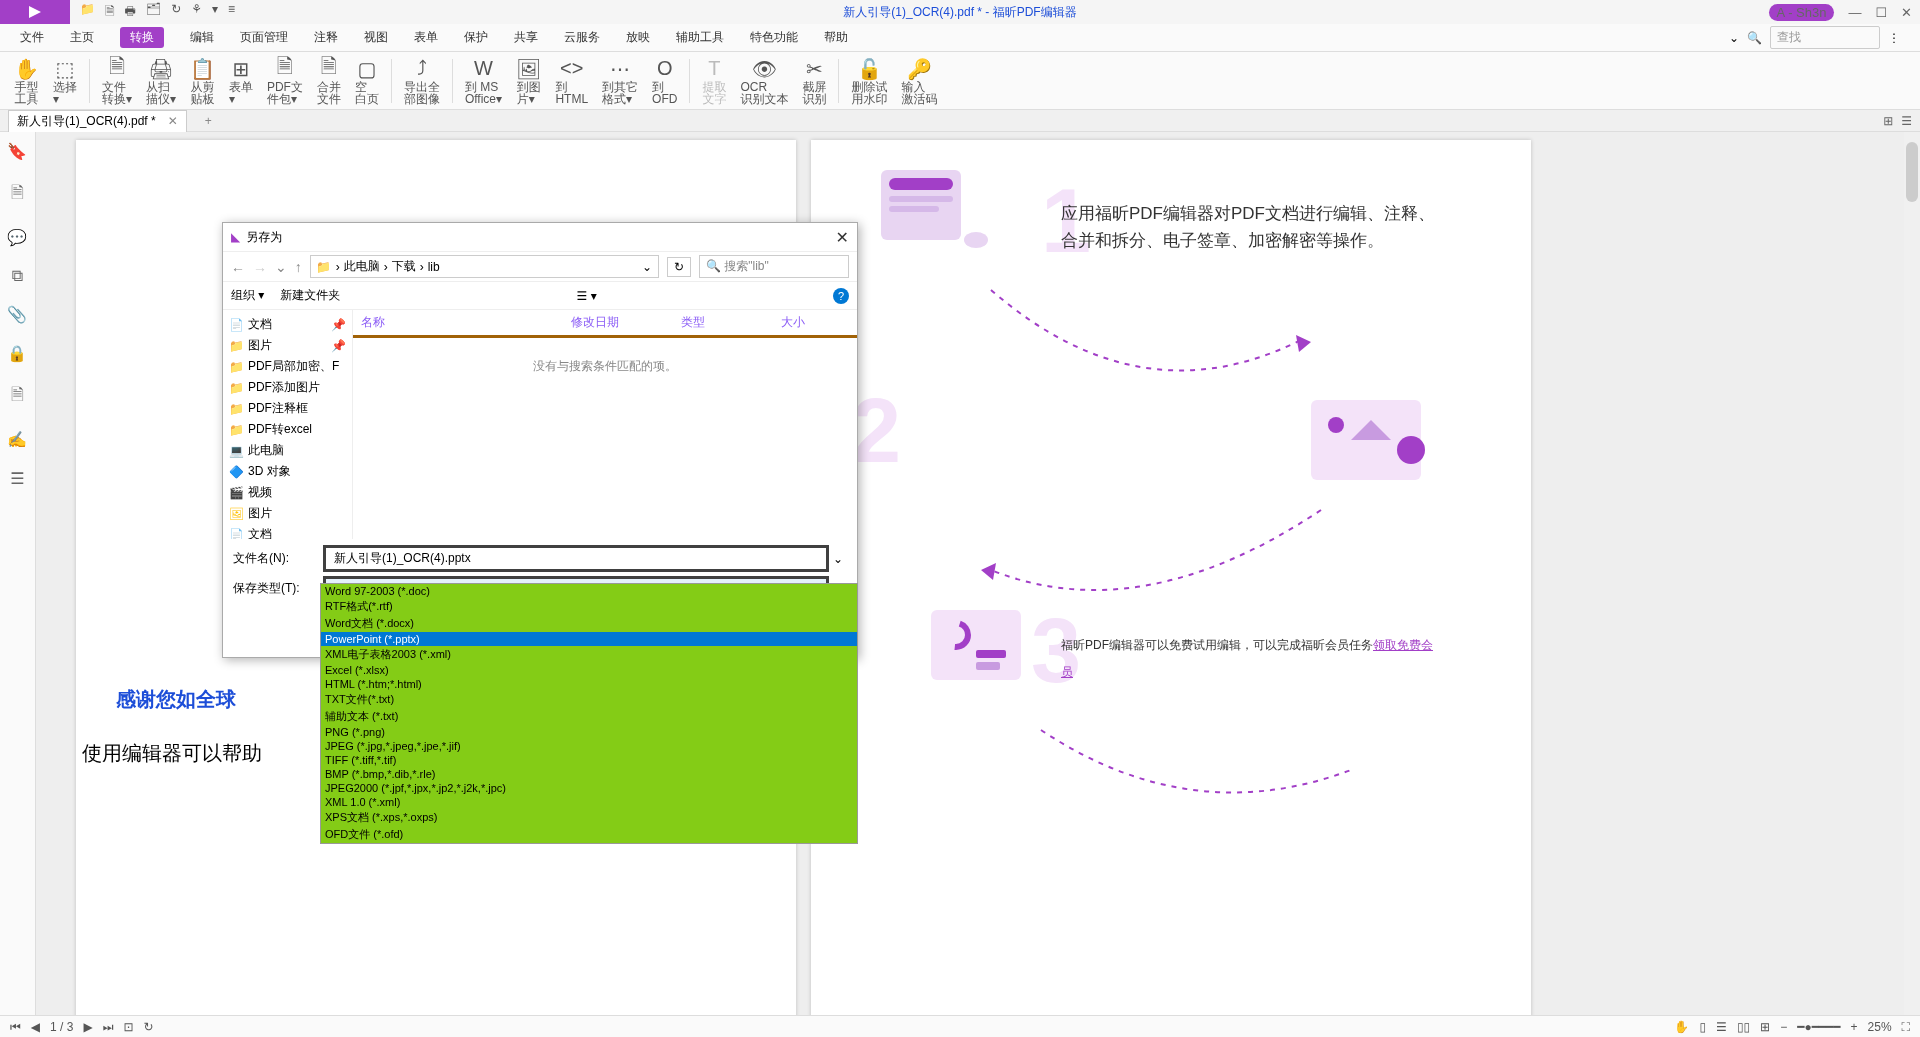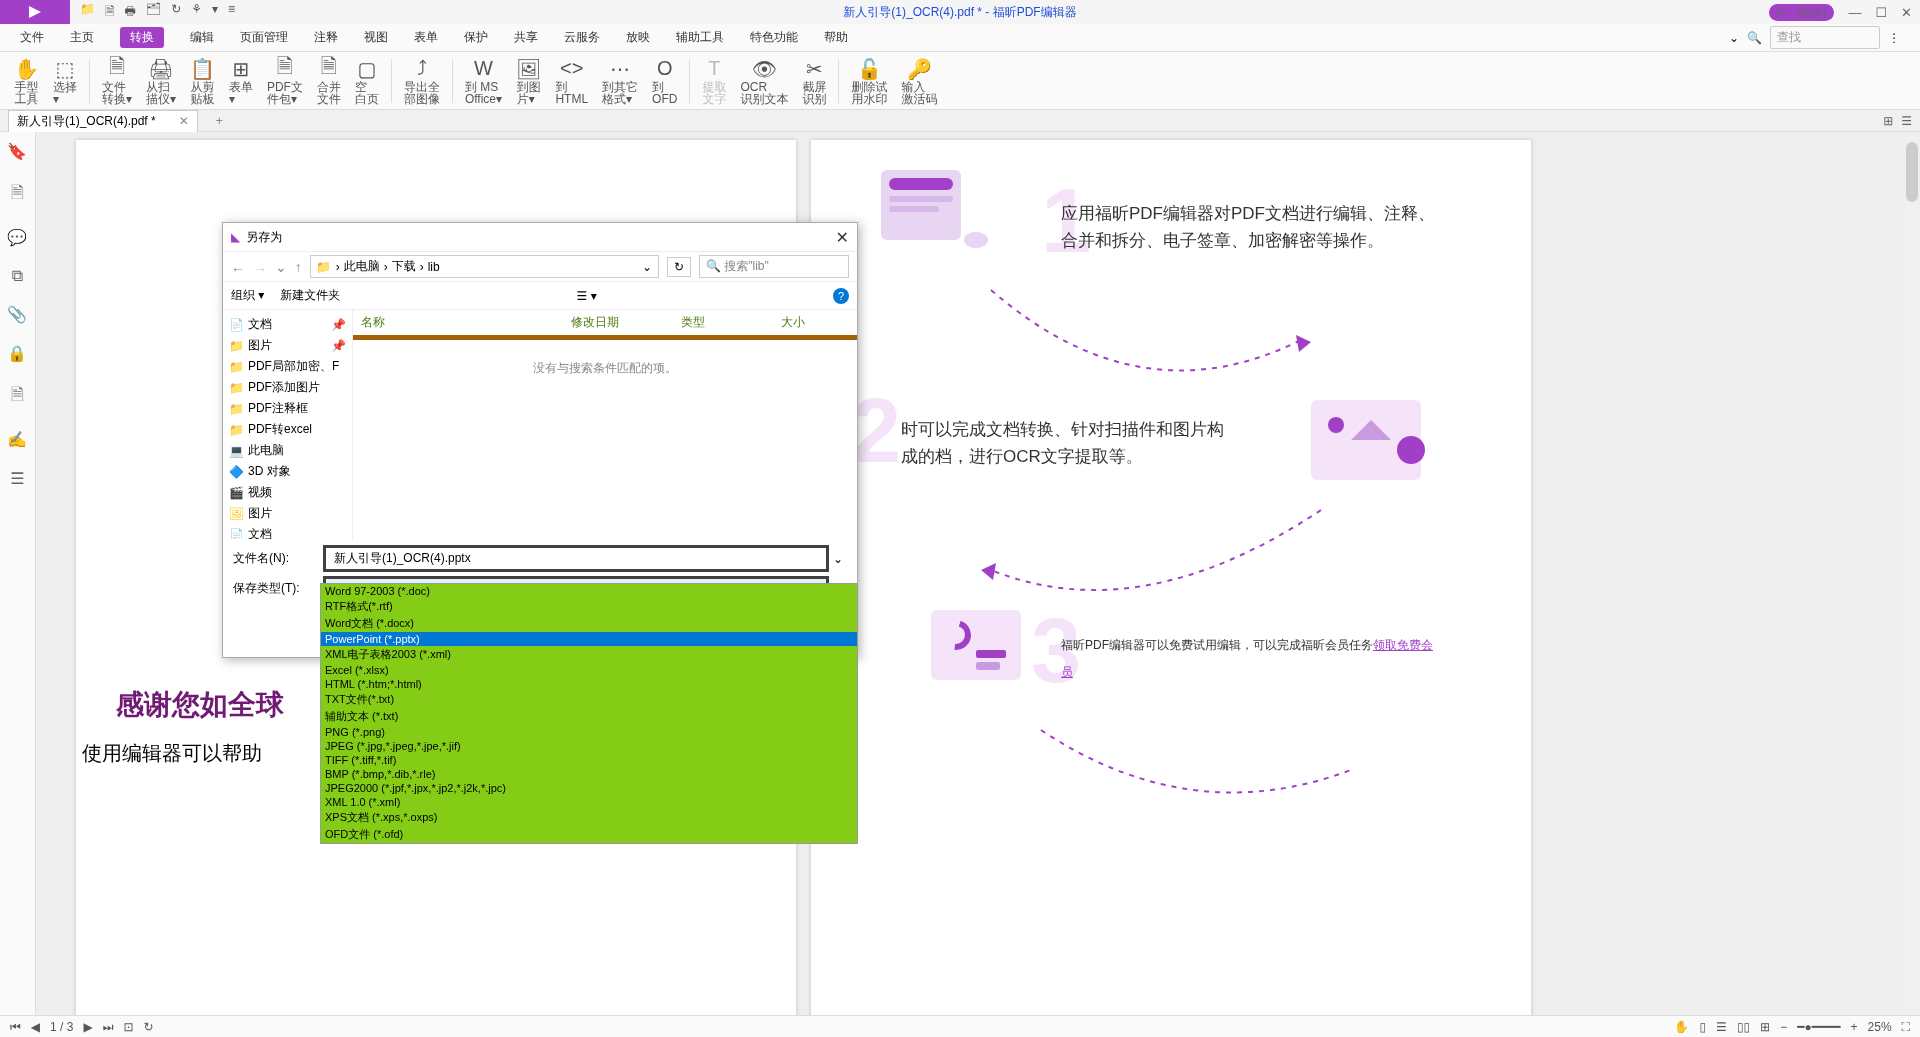--- a/index.html
+++ b/index.html
@@ -18,35 +18,35 @@
 .menu-bar .item.active{background:#a23fc7;color:#fff;padding:2px 10px;border-radius:3px}
 .menu-bar .right{margin-left:auto;display:flex;align-items:center;gap:8px}
 .search-box{border:1px solid #ccc;padding:2px 6px;width:110px;color:#999;border-radius:2px}
 .ribbon{height:58px;background:#fafafa;border-bottom:1px solid #ddd;display:flex;align-items:center;padding:0 8px;gap:2px}
 .ribbon-btn{display:flex;flex-direction:column;align-items:center;justify-content:center;padding:2px 6px;color:#555;cursor:pointer;min-width:36px}
 .ribbon-btn .ico{font-size:20px;height:24px;display:flex;align-items:center}
 .ribbon-btn .lbl{font-size:12px;line-height:12px;text-align:left;white-space:pre-line}
 .ribbon-sep{width:1px;height:44px;background:#ddd;margin:0 4px}
 .ribbon-btn.disabled{color:#bbb}
 .tab-strip{height:22px;background:#f0f0f0;border-bottom:1px solid #ddd;display:flex;align-items:center;padding-left:8px}
-.doc-tab{background:#fff;border:1px solid #ccc;border-bottom:none;padding:2px 8px;display:flex;align-items:center;gap:23px;font-size:11px}
+.doc-tab{background:#fff;border:1px solid #ccc;border-bottom:none;padding:2px 8px;display:flex;align-items:center;gap:12px;font-size:11px}
 .doc-tab .x{color:#888;cursor:pointer}
 .tab-strip .plus{margin-left:18px;color:#888}
 .tab-strip .rightico{margin-left:auto;margin-right:8px;display:flex;gap:8px;color:#666}
 .main{position:absolute;top:132px;left:0;right:0;bottom:22px;display:flex}
 .sidebar-left{width:36px;background:#fafafa;border-right:1px solid #ddd;display:flex;flex-direction:column;align-items:center;padding-top:10px;gap:20px;color:#666}
 .sidebar-left span{font-size:16px;cursor:pointer}
 .doc-area{flex:1;background:#eee;position:relative;overflow:hidden}
 .page{position:absolute;background:#fff;box-shadow:0 0 4px rgba(0,0,0,.2)}
 .page.left{left:40px;top:8px;width:720px;height:880px}
 .page.right{left:775px;top:8px;width:720px;height:880px}
 .page .big-num{position:absolute;font-size:90px;font-weight:700;color:#f4e3f9}
 .page .txt{position:absolute;font-size:17px;color:#333;line-height:1.6}
 .page .link{color:#a23fc7;text-decoration:underline}
-.thanks{position:absolute;font-size:28px;font-weight:700;color:#701a75}
+.thanks{position:absolute;font-size:20px;font-weight:700;color:#1d4ed8}
 .helpuse{position:absolute;font-size:20px;color:#000000}
 .illus{position:absolute}
 .scroll-v{position:absolute;right:0;top:0;bottom:0;width:16px;background:#f0f0f0}
 .scroll-v .thumb{position:absolute;left:2px;right:2px;top:10px;height:60px;background:#ccc;border-radius:6px}
 .status{position:absolute;bottom:0;left:0;right:0;height:22px;background:#fafafa;border-top:1px solid #ddd;display:flex;align-items:center;padding:0 10px;color:#555;gap:10px}
 .status .right{margin-left:auto;display:flex;align-items:center;gap:10px}
 .dialog{position:absolute;left:222px;top:222px;width:636px;height:436px;background:#fff;border:1px solid #aaa;box-shadow:2px 2px 10px rgba(0,0,0,.3);z-index:100}
 .dlg-title{height:28px;display:flex;align-items:center;padding:0 8px;gap:6px}
 .dlg-title .x{margin-left:auto;font-size:16px;color:#333;cursor:pointer}
 .dlg-nav{height:30px;display:flex;align-items:center;padding:0 8px;gap:8px;border-top:1px solid #eee}
@@ -55,21 +55,21 @@
 .dlg-nav .refresh{border:1px solid #ccc;padding:2px 6px}
 .dlg-nav .search{border:1px solid #ccc;padding:2px 6px;width:150px;color:#888}
 .dlg-tool{height:28px;display:flex;align-items:center;padding:0 8px;gap:16px;border-top:1px solid #eee}
 .dlg-tool .help{margin-left:auto;width:16px;height:16px;background:#0078d4;color:#fff;border-radius:50%;text-align:center;line-height:16px;font-size:11px}
 .dlg-body{display:flex;height:230px;border-top:1px solid #eee}
 .dlg-tree{width:130px;border-right:1px solid #eee;overflow-y:auto;padding:4px 0}
 .tree-item{display:flex;align-items:center;gap:4px;padding:2px 6px;font-size:11px;white-space:nowrap}
 .tree-item .fico{color:#ffc107}
 .tree-item .dico{color:#5b9bd5}
 .dlg-list{flex:1;position:relative}
-.dlg-list-hdr{display:flex;padding:4px 8px;border-bottom:5px solid #a16207;color:#4d7c0f}
+.dlg-list-hdr{display:flex;padding:4px 8px;border-bottom:3px solid #a16207;color:#8b5cf6}
 .dlg-list-hdr div:nth-child(1){width:210px}
 .dlg-list-hdr div:nth-child(2){width:110px}
 .dlg-list-hdr div:nth-child(3){width:100px}
 .dlg-empty{text-align:center;color:#888;padding:20px}
 .dlg-bottom{padding:6px 10px}
 .dlg-row{display:flex;align-items:center;margin-bottom:4px}
 .dlg-row label{width:90px;text-align:left;padding-right:6px}
 .dlg-row .inp{flex:1;border:3px solid #404040;padding:2px 8px;background:#fff}
 .dropdown{position:absolute;left:320px;top:583px;width:538px;background:#84cc16;border:1px solid #999;z-index:200}
 .dropdown .opt{padding:1px 4px;font-size:11px}
@@ -275,21 +275,20 @@
             <rect x="18" y="46" width="50" height="6" rx="3" fill="#d5b8e8"></rect>
             <ellipse cx="105" cy="80" rx="12" ry="8" fill="#e8d5f2"></ellipse>
           </svg>
       </div>
       <div class="txt" style="left:250px;top:60px;width:380px">应用福昕PDF编辑器对PDF文档进行编辑、注释、合并和拆分、电子签章、加密解密等操作。</div>
       <svg class="illus" style="left:130px;top:140px;width:380px;height:160px">
           <path d="M50 10 Q 200 140 360 60" stroke="#a23fc7" stroke-width="2" stroke-dasharray="5 6" fill="none"></path>
           <path d="M355 55 L370 62 L358 72 Z" fill="#a23fc7"></path>
         </svg>
       <div class="big-num" style="left:40px;top:240px">2</div>
-      <div class="txt" style="left:90px;top:276px;width:330px">时可以完成文档转换、针对扫描件和图片构成的档，进行OCR文字提取等。</div>
       <div class="illus" style="left:490px;top:250px;width:140px;height:110px">
         <svg viewBox="0 0 140 110">
             <rect x="10" y="10" width="110" height="80" rx="6" fill="#f4e3f9"></rect>
             <circle cx="35" cy="35" r="8" fill="#a23fc7"></circle>
             <path d="M50 50 L70 30 L90 50 Z" fill="#c89be0"></path>
             <circle cx="110" cy="60" r="14" fill="#a23fc7"></circle>
           </svg>
       </div>
       <svg class="illus" style="left:150px;top:360px;width:380px;height:140px">
           <path d="M360 10 Q 180 130 30 70" stroke="#a23fc7" stroke-width="2" stroke-dasharray="5 6" fill="none"></path>

